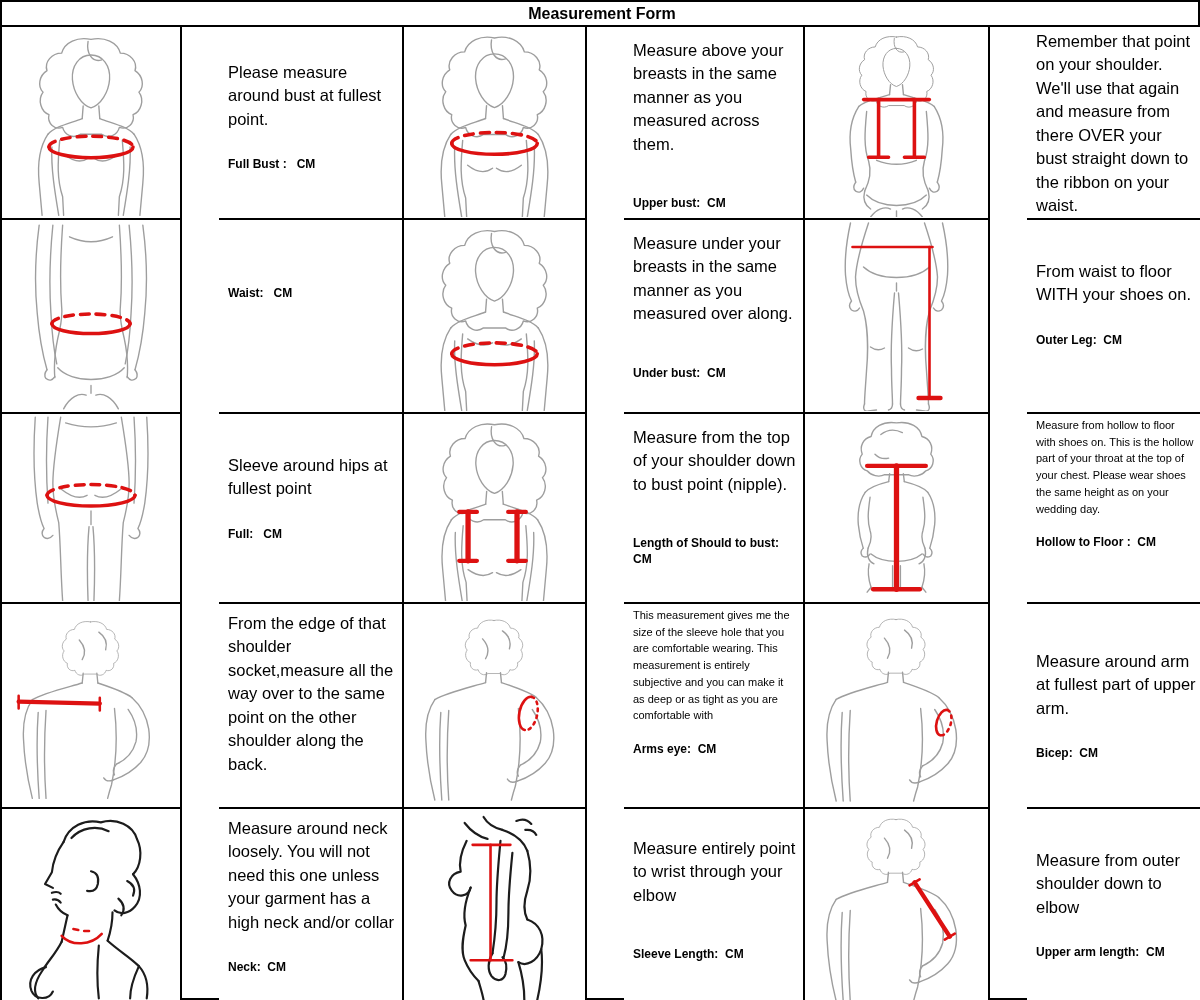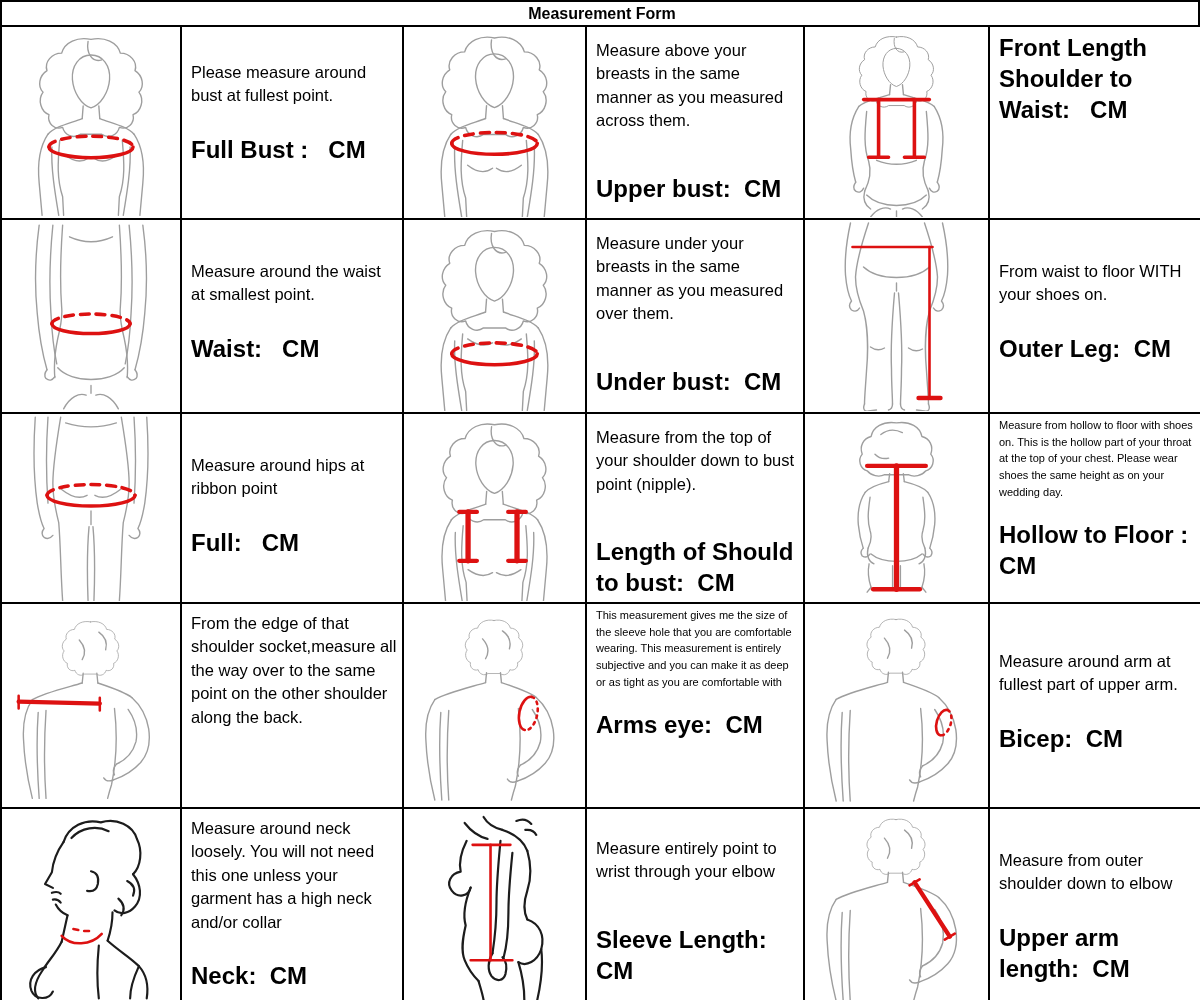--- a/index.html
+++ b/index.html
@@ -15,23 +15,23 @@
   .title{
     grid-column:1/-1;border-bottom:2px solid #000;
     display:flex;align-items:center;justify-content:center;
     font-weight:bold;font-size:16px;
   }
   .cell{border-right:2px solid #000;border-bottom:2px solid #000;box-sizing:border-box;overflow:hidden;background:#fff;}
   .cell.ec{border-right:none;}
   .cell.er{border-bottom:none;}
   .figcell{display:flex;align-items:center;justify-content:center;padding:1px;}
   .figcell svg{width:100%;height:100%;}
-  .textcell{padding:6px 5px 0 9px;}
+  .textcell{padding:6px 5px 0 9px;margin-left:37px;}
   .desc{margin:0;font-size:16.5px;line-height:1.42;}
-  .label{margin:26px 0 0 0;font-size:24px;font-weight:bold;white-space:pre-wrap;line-height:1.3;}
+  .label{margin:26px 0 0 0;font-size:12px;font-weight:bold;white-space:pre-wrap;line-height:1.3;}
   .small .desc{font-size:11px;font-weight:400;line-height:1.52;}
   .pt3{padding-top:3px}.pt8{padding-top:8px}.pt12{padding-top:12px}
   .pt28{padding-top:28px}.pt34{padding-top:34px}.pt40{padding-top:40px}.pt46{padding-top:46px}
   .mt2 .label{margin-top:2px}.mt18 .label{margin-top:18px}.mt40 .label{margin-top:40px}
   
   .fig path,.fig ellipse{fill:none;stroke:#9e9e9e;stroke-width:1.4px;stroke-linecap:round;stroke-linejoin:round;}
   .fig.dark path{stroke:#1c1c1c;stroke-width:2.2px;}
   .fig path.fill{fill:#fff;}
   .fig path.w2{stroke-width:2.6px}
   .fig path.w3{stroke-width:3.6px}
@@ -116,51 +116,51 @@
       <path d="M70,133 Q90,141 110,133"></path>
       <path d="M58,164 C56,172 58,178 64,182 M122,164 C124,172 122,178 116,182"></path>
       <path d="M60,168 C74,182 106,182 120,168 M90,184 L90,190"></path>
       <path d="M64,190 C70,182 78,179 84,182 M116,190 C110,182 102,179 96,182"></path>
       <path class="red w3" d="M57,72 L123,72"></path>
       <path class="red w3" d="M72,72 L72,130 M108,72 L108,130"></path>
       <path class="red w3" d="M62,130 L82,130 M98,130 L118,130"></path>
     </svg>
   </div>
   <div class="cell textcell pt3 mt2 ec">
+    <p class="desc">Remember that point on your shoulder. We'll use that again and measure from there OVER your bust straight down to the ribbon on your waist.</p>
     <p class="label">Front Length Shoulder to Waist:   CM</p>
   </div>
 
   <div class="cell figcell">
     <svg class="fig" viewBox="0 0 180 190">
       <path d="M37,2 C33,32 32,62 35,92 C37,116 41,136 45,150 M51,2 C48,32 47,62 49,92 C50,112 52,130 55,144"></path>
       <path d="M143,2 C147,32 148,62 145,92 C143,116 139,136 135,150 M129,2 C132,32 133,62 131,92 C130,112 128,130 125,144"></path>
       <path d="M45,150 q-4,5 -1,9 q5,4 9,-2 M135,150 q4,5 1,9 q-5,4 -9,-2"></path>
       <path d="M61,2 C59,30 58,60 60,86 C61,96 59,106 56,118 C53,132 52,146 53,158 M119,2 C121,30 122,60 120,86 C119,96 121,106 124,118 C127,132 128,146 127,158"></path>
       <path d="M68,14 Q90,24 112,14"></path>
       <path d="M56,148 C70,164 110,164 124,148 M90,166 L90,174"></path>
       <path d="M62,190 C68,178 78,173 85,176 M118,190 C112,178 102,173 95,176"></path>
       <path class="red w3 dash" d="M50,103 A40,10 0 0 1 130,103"></path>
       <path class="red w3" d="M50,103 A40,10 0 0 0 130,103"></path>
     </svg>
   </div>
   <div class="cell textcell pt40">
-    <p class="desc">Measure around the waist at smallest point.</p>
     <p class="label">Waist:   CM</p>
   </div>
   <div class="cell figcell">
     <svg class="fig" viewBox="0 0 180 190">
       <use href="#front-head"></use>
         <use href="#front-torso"></use>
       <path d="M63,118 Q77,128 88,122 M92,122 Q103,128 117,118"></path>
       <path class="red w3 dash" d="M47,133 A43,11 0 0 1 133,133"></path>
       <path class="red w3" d="M47,133 A43,11 0 0 0 133,133"></path>
     </svg>
   </div>
   <div class="cell textcell pt12 mt40">
-    <p class="desc">Measure under your breasts in the same manner as you measured over them.</p>
+    <p class="desc">Measure under your breasts in the same manner as you measured over along.</p>
     <p class="label">Under bust:  CM</p>
   </div>
   <div class="cell figcell">
     <svg class="fig" viewBox="0 0 180 190">
       <path d="M62,2 C56,20 50,40 49,56 C49,68 52,78 57,90 C61,104 62,128 60,150 C59,166 58,176 58,183 M118,2 C124,20 130,40 131,56 C131,68 128,78 123,90 C119,104 118,128 120,150 C121,166 122,176 122,183"></path>
       <path d="M44,2 C40,20 38,38 39,54 C40,66 42,74 45,80 M45,80 q-4,5 0,9 q5,3 8,-2"></path>
       <path d="M136,2 C140,20 142,38 141,54 C140,66 138,74 135,80 M135,80 q4,5 0,9 q-5,3 -8,-2"></path>
       <path d="M57,46 C72,60 108,60 123,46 M90,62 L90,70"></path>
       <path d="M88,72 C86,95 84,125 85,148 C85,164 86,176 86,183 M92,72 C94,95 96,125 95,148 C95,164 94,176 94,183"></path>
       <path d="M64,126 q7,5 14,1 M102,127 q7,5 14,1"></path>
@@ -181,21 +181,21 @@
       <path d="M147,2 C149,32 149,62 145,90 C143,102 141,110 138,116 M134,2 C136,32 136,62 134,90 M138,116 q4,5 0,9 q-5,3 -9,-2"></path>
       <path d="M59,2 C55,26 51,50 51,70 C51,86 54,98 57,110 C59,134 59,162 61,190 M121,2 C125,26 129,50 129,70 C129,86 126,98 123,110 C121,134 121,162 119,190"></path>
       <path d="M64,8 Q90,16 116,8"></path>
       <path d="M60,76 Q75,88 86,82 M94,82 Q105,88 120,76"></path>
       <path d="M90,98 L90,112 M88,114 C86,136 86,164 87,190 M92,114 C94,136 94,164 93,190"></path>
       <path class="red w3 dash" d="M45,82 A45,11 0 0 1 135,82"></path>
       <path class="red w3" d="M45,82 A45,11 0 0 0 135,82"></path>
     </svg>
   </div>
   <div class="cell textcell pt40">
-    <p class="desc">Measure around hips at ribbon point</p>
+    <p class="desc">Sleeve around hips at fullest point</p>
     <p class="label">Full:   CM</p>
   </div>
   <div class="cell figcell">
     <svg class="fig" viewBox="0 0 180 190">
       <use href="#front-head"></use>
         <use href="#front-torso"></use>
       <path d="M63,158 Q77,168 88,161 M92,161 Q103,168 117,158"></path>
       <path class="red w5" d="M63,99 L63,149 M113,99 L113,149"></path>
       <path class="red w4" d="M54,99 L72,99 M104,99 L122,99 M54,149 L72,149 M104,149 L122,149"></path>
     </svg>

